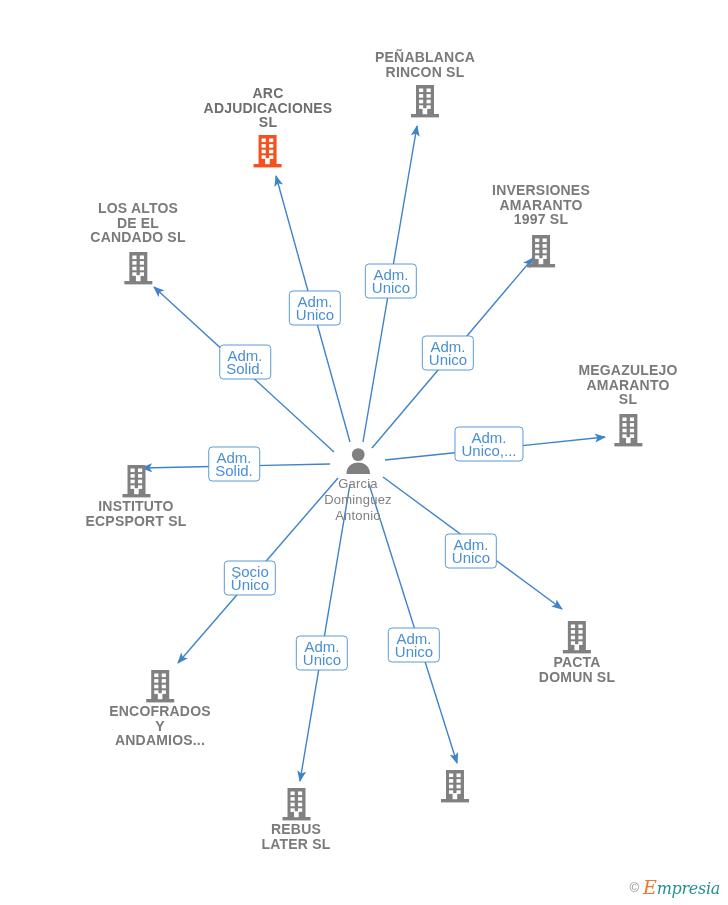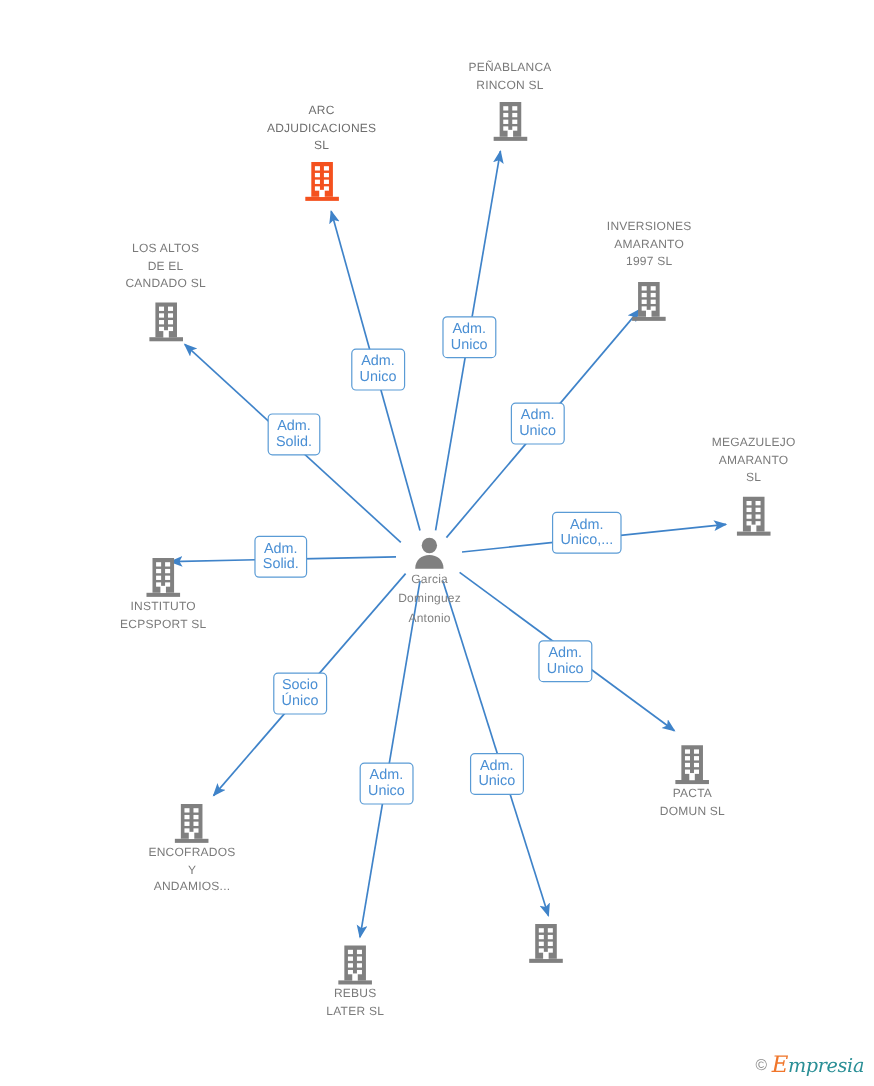--- a/index.html
+++ b/index.html
@@ -23,45 +23,45 @@
     top: 0;
     width: 728px;
     height: 905px;
   }
   .node {
     position: absolute;
     text-align: center;
     transform: translate(-50%, 0);
   }
   .node-label {
-    font-size: 10px;
+    font-size: 14px;
     line-height: 14.5px;
     color: #7a7a7a;
     letter-spacing: 0.2px;
     white-space: pre-line;
-    font-weight: normal;
+    font-weight: bold;
   }
   .node-label.person {
     font-weight: normal;
     color: #808080;
-    font-size: 10px;
+    font-size: 13px;
     line-height: 16px;
   }
   .node-icon {
     display: block;
     margin: 0 auto;
   }
   .edge-label {
     position: absolute;
     transform: translate(-50%, -50%);
     background: #ffffff;
     border: 1.2px solid #5a9bd5;
     border-radius: 4px;
     color: #4a8fd4;
-    font-size: 12px;
+    font-size: 15px;
     line-height: 13px;
     padding: 3px 6px 4px 6px;
     text-align: center;
     white-space: pre-line;
     box-sizing: border-box;
   }
   #watermark {
     position: absolute;
     right: 8px;
     bottom: 7px;

